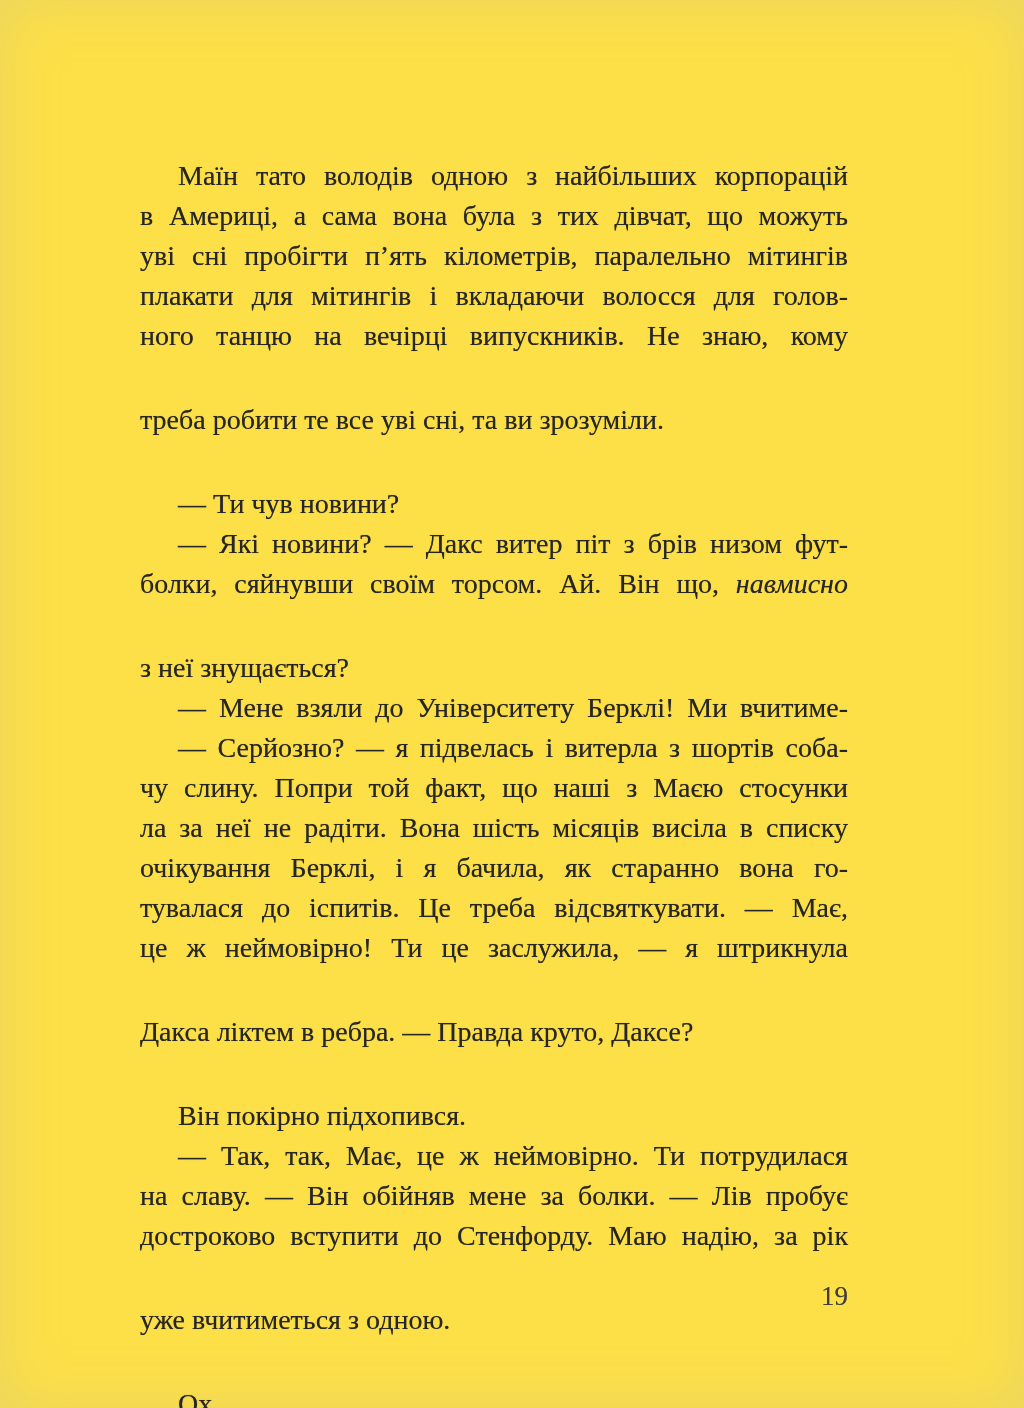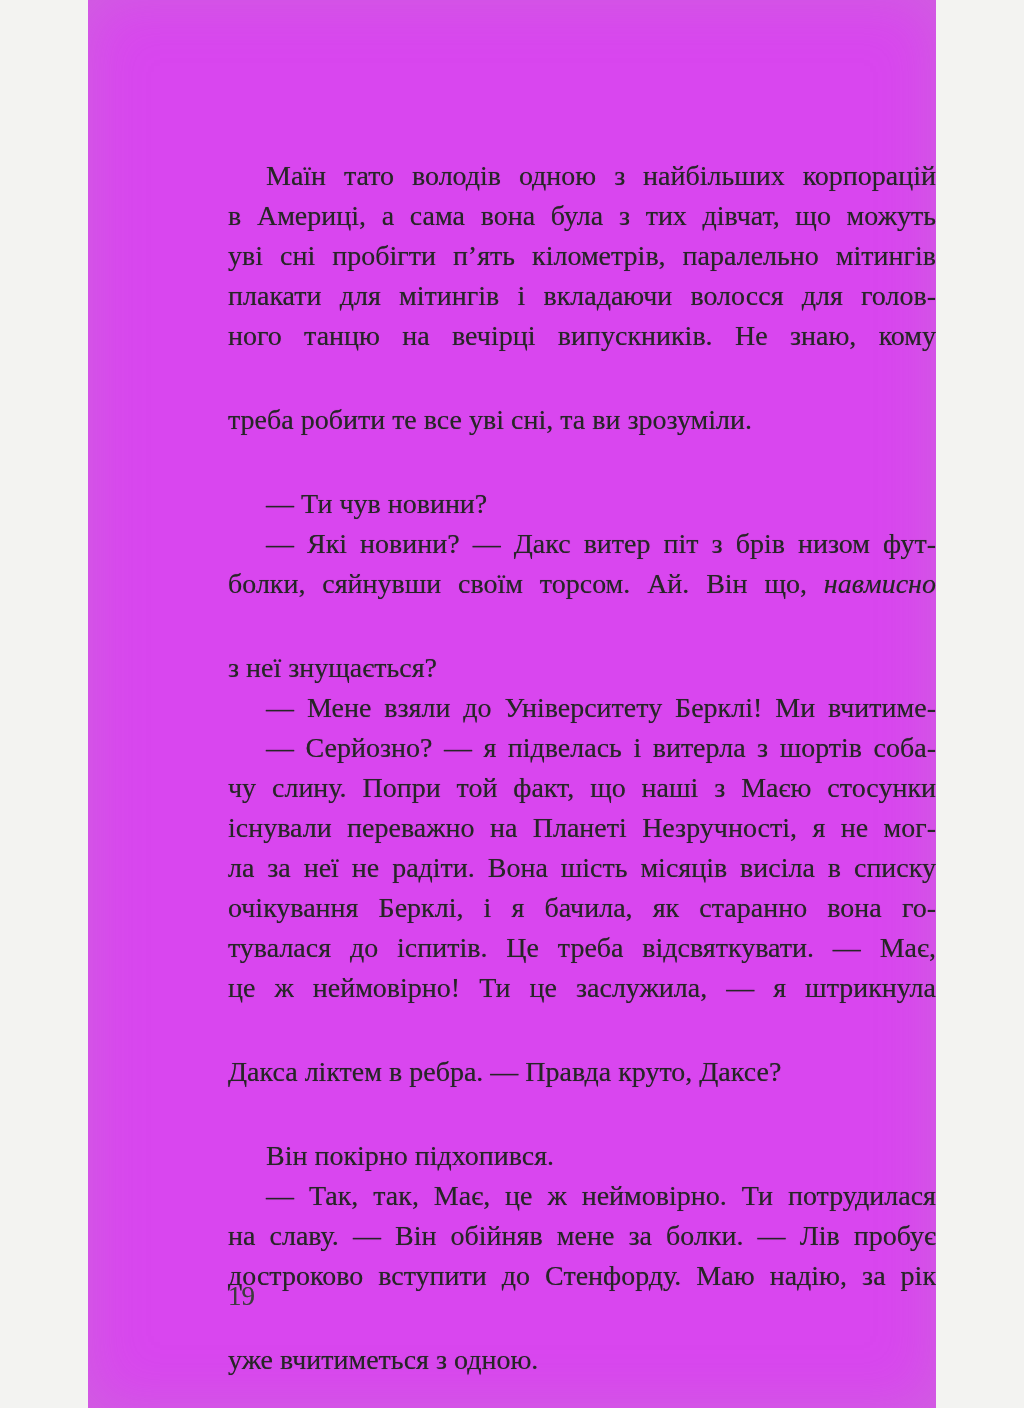--- a/index.html
+++ b/index.html
@@ -2,24 +2,24 @@
 <html><head>
 <meta charset="utf-8">
 <style>
   html, body {
     margin: 0;
     padding: 0;
     background: #f3f3f1;
   }
   .page {
     position: relative;
-    width: 848px;
+    width: 1024px;
     height: 1408px;
     margin: 0 auto;
-    background: #d946ef;
+    background: #fde047;
     box-shadow: inset 0 0 60px rgba(180,180,175,0.25);
     overflow: hidden;
     font-family: "Liberation Serif", "DejaVu Serif", serif;
     color: #262626;
   }
   .text-block {
     position: absolute;
     left: 140px;
     top: 156px;
     width: 708px;
@@ -41,21 +41,21 @@
     padding-left: 38px;
   }
   .it {
     font-style: italic;
   }
   .page-number {
     position: absolute;
     left: 140px;
     top: 1281px;
     width: 708px;
-    text-align: left;
+    text-align: right;
     font-size: 27px;
     color: #3d3d3d;
     text-shadow: 0 0 0.6px rgba(60,60,60,0.5);
   }
 </style>
 </head>
 <body>
 
 <div class="page">
   <main class="text-block" id="text-block">
@@ -65,21 +65,20 @@
       <div class="line"><span>плакати для мітингів і вкладаючи волосся для голов-</span></div>
       <div class="line"><span>ного танцю на вечірці випускників. Не знаю, кому</span></div>
       <div class="line end"><span>треба робити те все уві сні, та ви зрозуміли.</span></div>
       <div class="line ind end"><span>— Ти чув новини?</span></div>
       <div class="line ind"><span>— Які новини? — Дакс витер піт з брів низом фут-</span></div>
       <div class="line"><span>болки, сяйнувши своїм торсом. Ай. Він що, </span><span class="it">навмисно</span></div>
       <div class="line end"><span>з неї знущається?</span></div>
       <div class="line ind"><span>— Мене взяли до Університету Берклі! Ми вчитиме-</span></div>
       <div class="line ind"><span>— Серйозно? — я підвелась і витерла з шортів соба-</span></div>
       <div class="line"><span>чу слину. Попри той факт, що наші з Маєю стосунки</span></div>
-      <div class="line"><span>існували переважно на Планеті Незручності, я не мог-</span></div>
       <div class="line"><span>ла за неї не радіти. Вона шість місяців висіла в списку</span></div>
       <div class="line"><span>очікування Берклі, і я бачила, як старанно вона го-</span></div>
       <div class="line"><span>тувалася до іспитів. Це треба відсвяткувати. — Має,</span></div>
       <div class="line"><span>це ж неймовірно! Ти це заслужила, — я штрикнула</span></div>
       <div class="line end"><span>Дакса ліктем в ребра. — Правда круто, Даксе?</span></div>
       <div class="line ind end"><span>Він покірно підхопився.</span></div>
       <div class="line ind"><span>— Так, так, Має, це ж неймовірно. Ти потрудилася</span></div>
       <div class="line"><span>на славу. — Він обійняв мене за болки. — Лів пробує</span></div>
       <div class="line"><span>достроково вступити до Стенфорду. Маю надію, за рік</span></div>
       <div class="line end"><span>уже вчитиметься з одною.</span></div>

